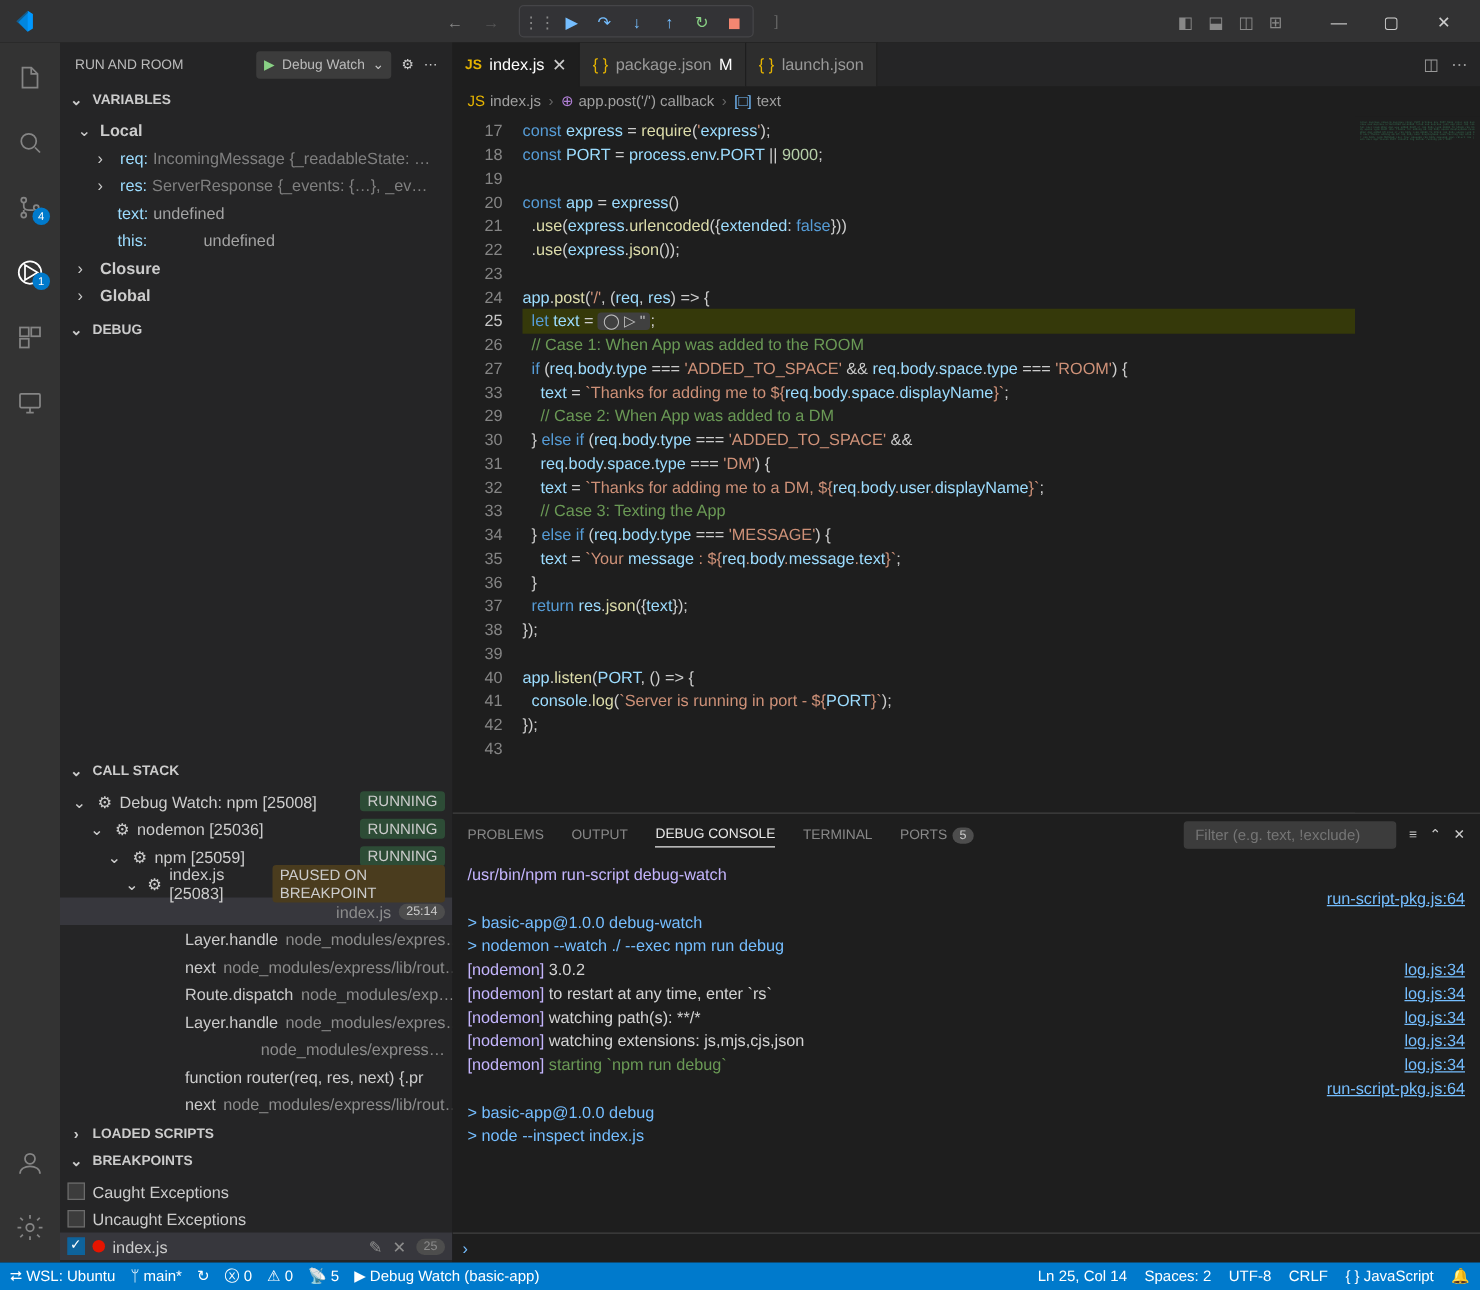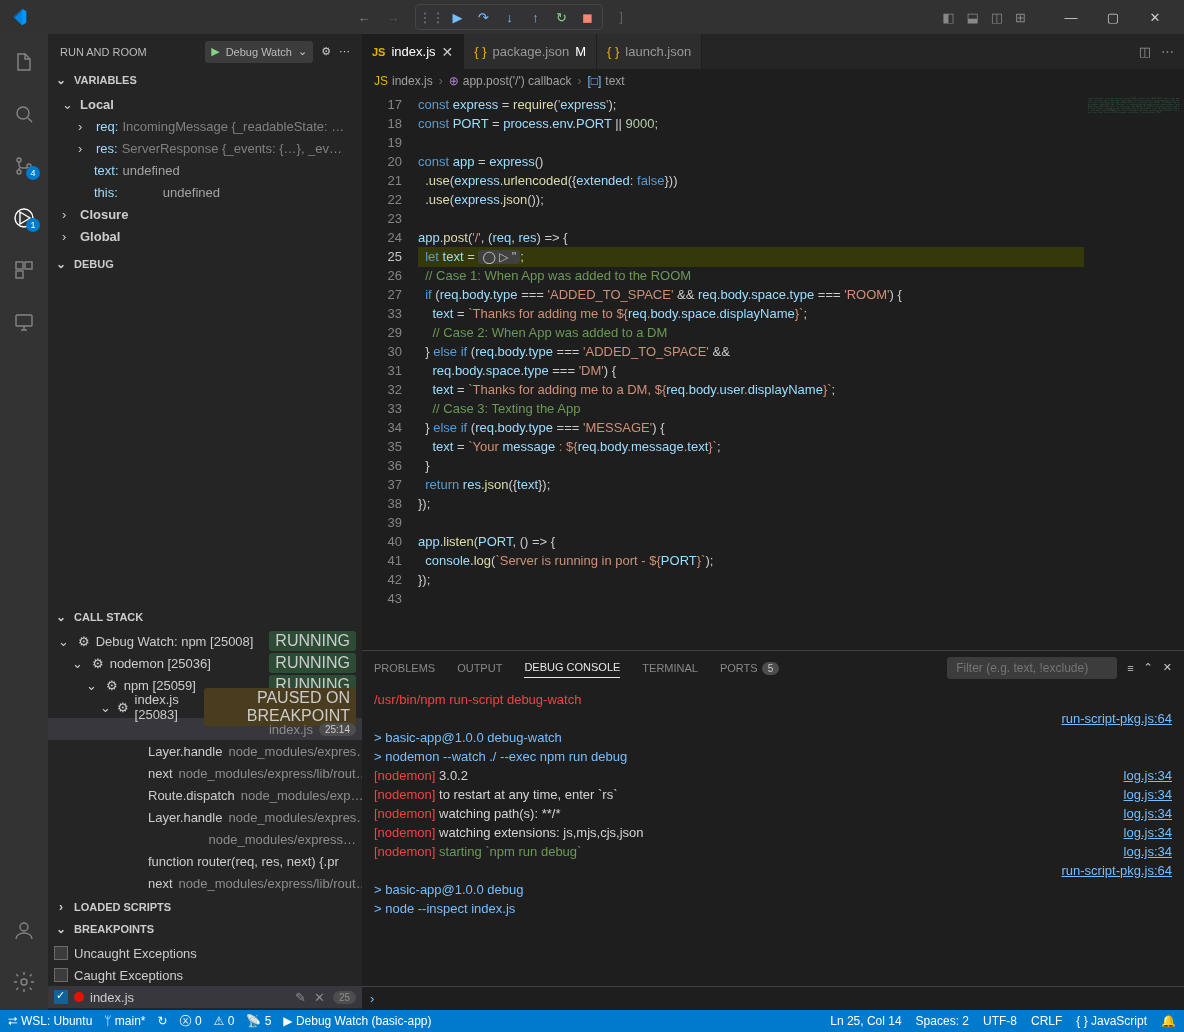--- a/index.html
+++ b/index.html
@@ -30,21 +30,21 @@
 .play-pill { background: #3c3c3c; border-radius: 3px; display: flex; align-items: center; gap: 6px; padding: 2px 6px; height: 22px; }
 .play-pill .play { color: #89d185; }
 .section-hdr { display: flex; align-items: center; gap: 6px; padding: 2px 6px; font-size: 11px; font-weight: 700; color: #ccc; height: 22px; cursor: pointer; }
 .section-hdr .chev { font-size: 12px; display: inline-block; width: 14px; text-align: center; }
 .tree { padding: 2px 0; overflow: hidden; }
 .tree-row { display: flex; align-items: center; gap: 4px; padding: 1px 6px; height: 22px; font-size: 13px; white-space: nowrap; overflow: hidden; }
 .var-name { color: #c586c0; }
 .var-type { color: #808080; }
 .var-undef { color: #a3a3a3; text-align: center; }
 .callstack-row { display: flex; align-items: center; padding: 1px 6px; height: 22px; gap: 6px; font-size: 13px; }
-.cs-badge { background: #2d4c36; color: #ccc; font-size: 16px; padding: 1px 6px; border-radius: 3px; margin-left: auto; text-align: right; }
+.cs-badge { background: #2d4c36; color: #ccc; font-size: 12px; padding: 1px 6px; border-radius: 3px; margin-left: auto; }
 .cs-badge.pause { background: #4a3c1e; }
 .cs-right { margin-left: auto; display: flex; gap: 6px; align-items: center; color: #8c8c8c; }
 .cs-right .pill { background: #4d4d4d; color: #ccc; font-size: 10px; border-radius: 8px; padding: 1px 6px; }
 .cs-row-sel { background: #37373d; }
 .cs-sub { color: #8c8c8c; }
 .bp-row { display: flex; align-items: center; gap: 6px; padding: 1px 6px; height: 22px; }
 .bp-check { width: 14px; height: 14px; background: #3c3c3c; border: 1px solid #6b6b6b; display: inline-block; }
 .bp-check.on { background: #0e639c; border-color: #0e639c; position: relative; }
 .bp-check.on::after { content: "✓"; position: absolute; top: -2px; left: 1px; color: #fff; font-size: 11px; }
 .bp-dot { width: 10px; height: 10px; background: #e51400; border-radius: 50%; display: inline-block; }
@@ -78,21 +78,21 @@
 .panel-tabs { height: 33px; display: flex; align-items: center; padding: 0 12px; gap: 22px; font-size: 11px; }
 .ptab { color: #888; cursor: pointer; padding: 4px 0; }
 .ptab.active { color: #e7e7e7; border-bottom: 1px solid #e7e7e7; }
 .ptab .count { background: #4d4d4d; color: #ccc; border-radius: 8px; font-size: 10px; padding: 1px 6px; margin-left: 4px; }
 .panel-right { margin-left: auto; display: flex; align-items: center; gap: 10px; }
 .panel-filter { background: #3c3c3c; border: 1px solid #3c3c3c; color: #ccc; font-size: 12px; padding: 3px 8px; width: 170px; border-radius: 3px; }
 .console { flex: 1; overflow-y: auto; padding: 6px 12px; font-family: Consolas, monospace; font-size: 13px; line-height: 19px; }
 .con-line { display: flex; }
 .con-msg { flex: 1; white-space: pre; }
 .con-src { color: #75beff; text-decoration: underline; text-align: right; }
-.cy { color: #ef4444; }
+.cy { color: #c4b5fd; }
 .cb { color: #75beff; }
 .cg { color: #6a9955; }
 .cw { color: #d4d4d4; }
 .console-input-row { height: 24px; display: flex; align-items: center; padding: 0 8px; border-top: 1px solid #414141; color: #75beff; }
 .statusbar { height: 22px; background: #007acc; color: #fff; display: flex; align-items: center; font-size: 12px; padding: 0 8px; gap: 12px; }
 .statusbar .seg { display: flex; align-items: center; gap: 4px; }
 .statusbar .right { margin-left: auto; display: flex; gap: 14px; align-items: center; }
 svg { display: block; }
 </style>
 </head>
@@ -333,25 +333,25 @@
         <span>LOADED SCRIPTS</span>
       </div>
 
     <div class="section-hdr">
         <span class="chev">⌄</span>
         <span>BREAKPOINTS</span>
       </div>
     <div class="tree" id="bp-tree">
         <div class="bp-row">
           <span class="bp-check"></span>
-          <span>Uncaught Exceptions</span>
+          <span>Caught Exceptions</span>
         </div>
         <div class="bp-row">
           <span class="bp-check"></span>
-          <span>Caught Exceptions</span>
+          <span>Uncaught Exceptions</span>
         </div>
         <div class="bp-file-row">
           <span class="bp-check on"></span>
           <span class="bp-dot"></span>
           <span>index.js</span>
           <span class="bp-actions">
             <span>✎</span>
             <span>✕</span>
             <span class="pill" style="background:#4d4d4d;border-radius:8px;padding:1px 6px;font-size:10px">25</span>
           </span>

